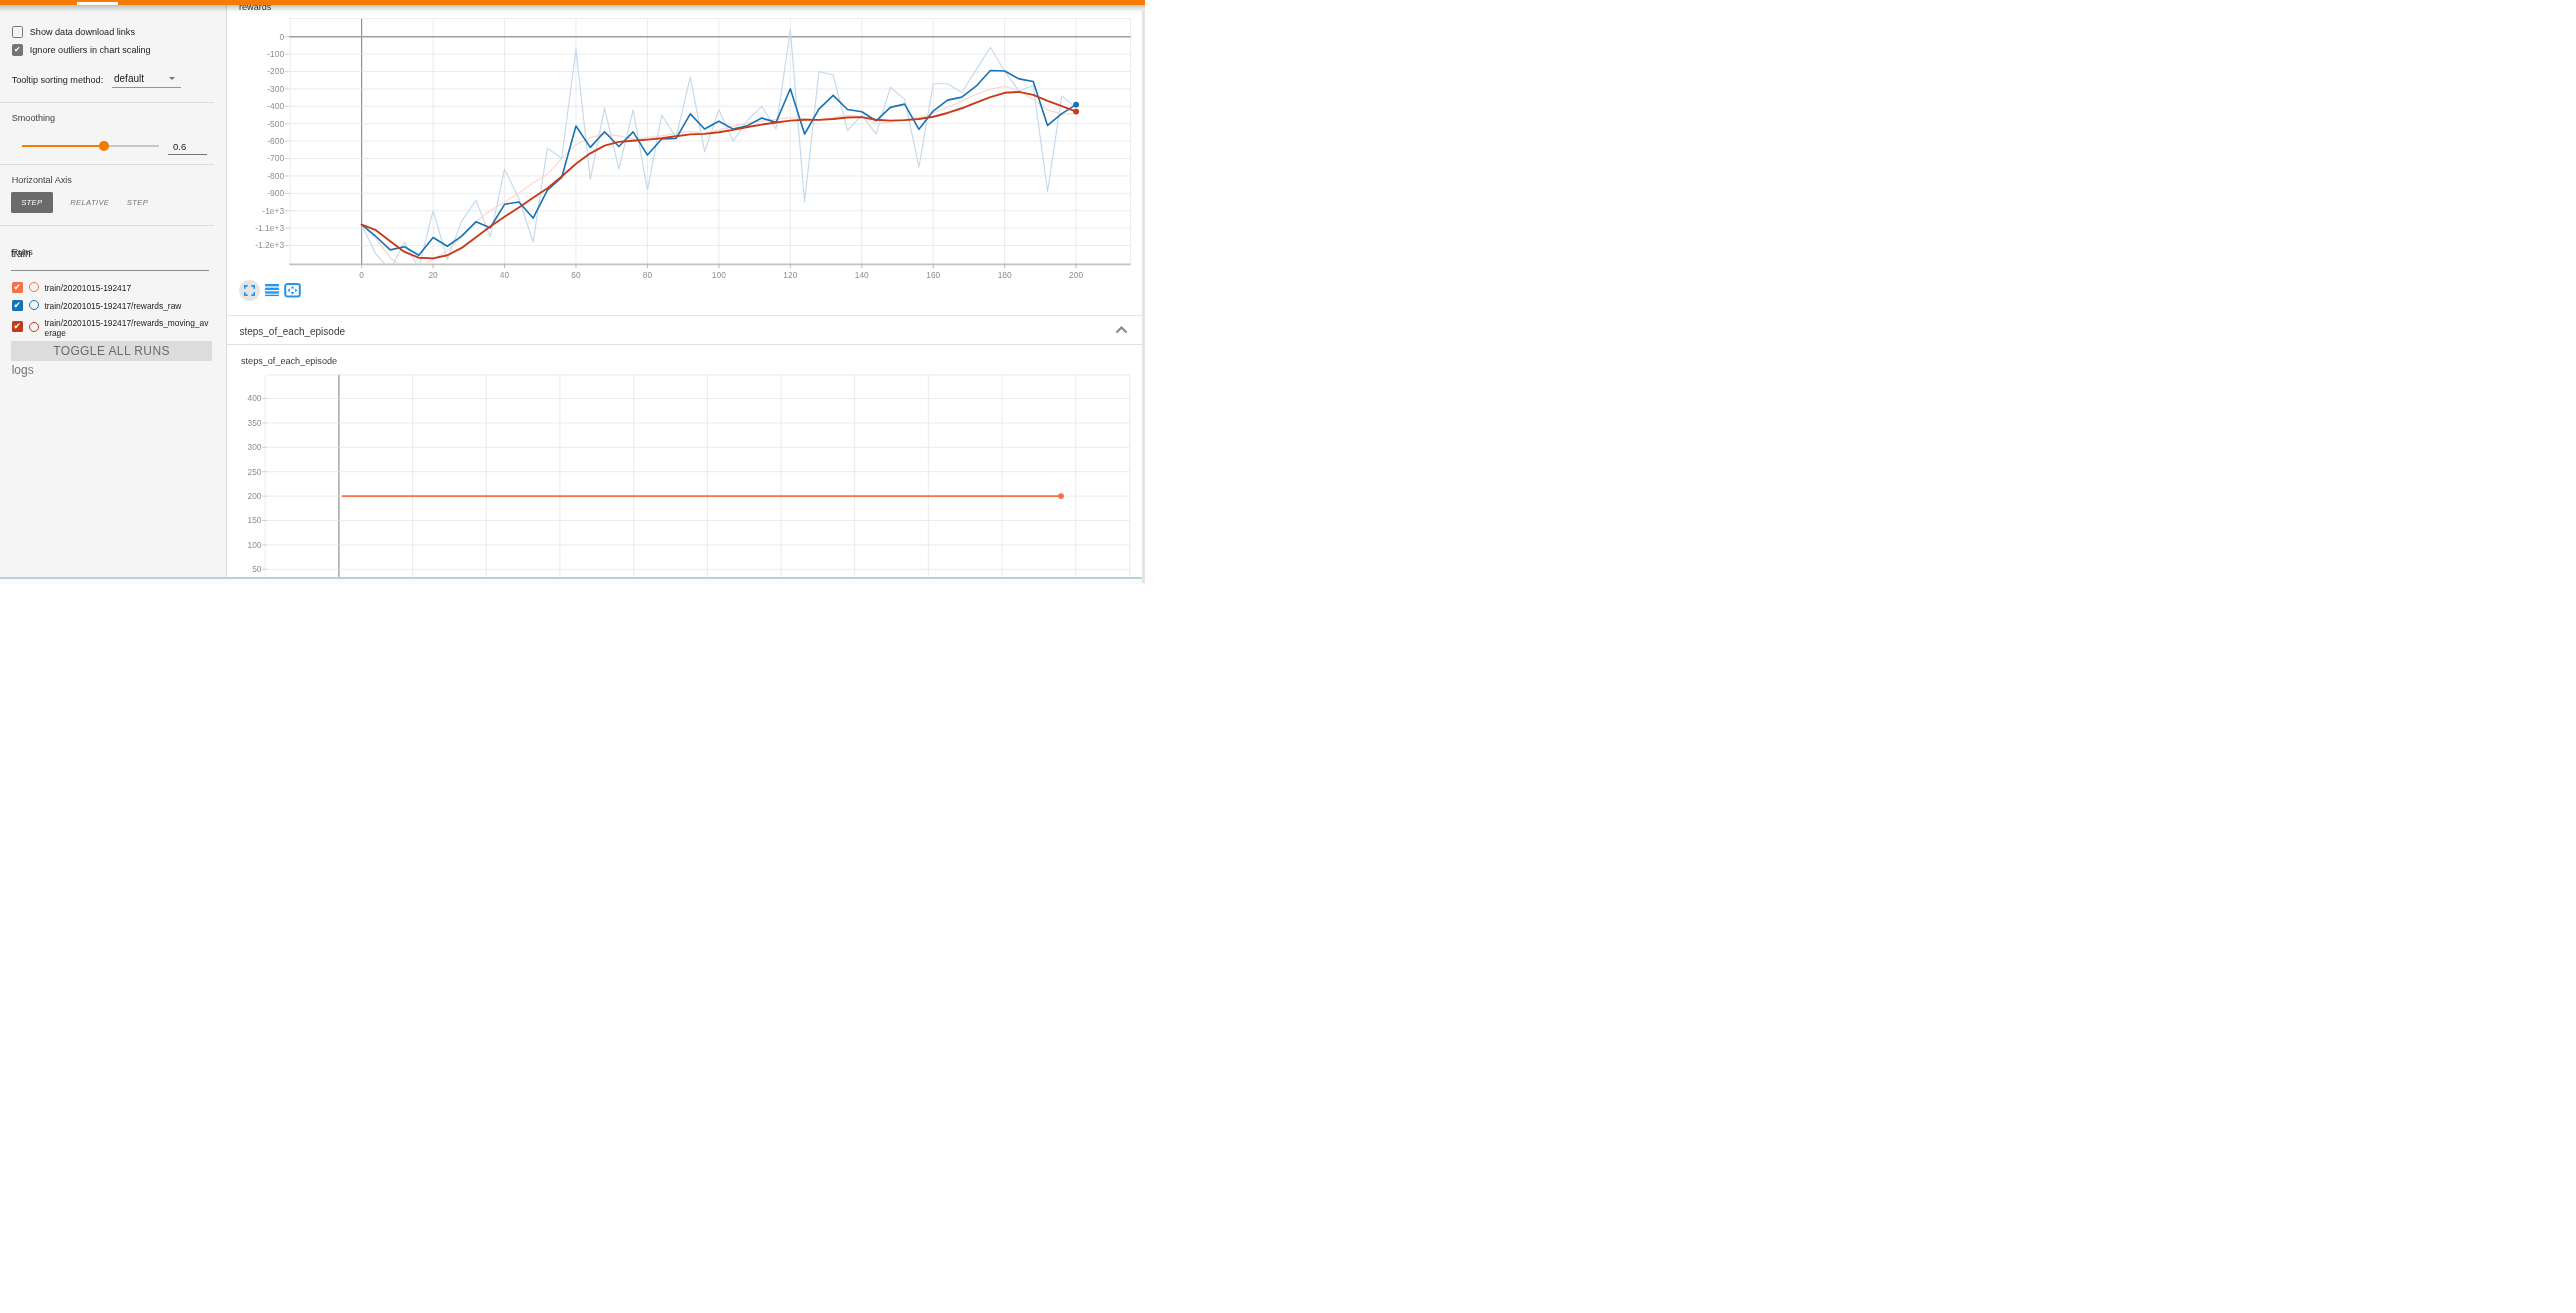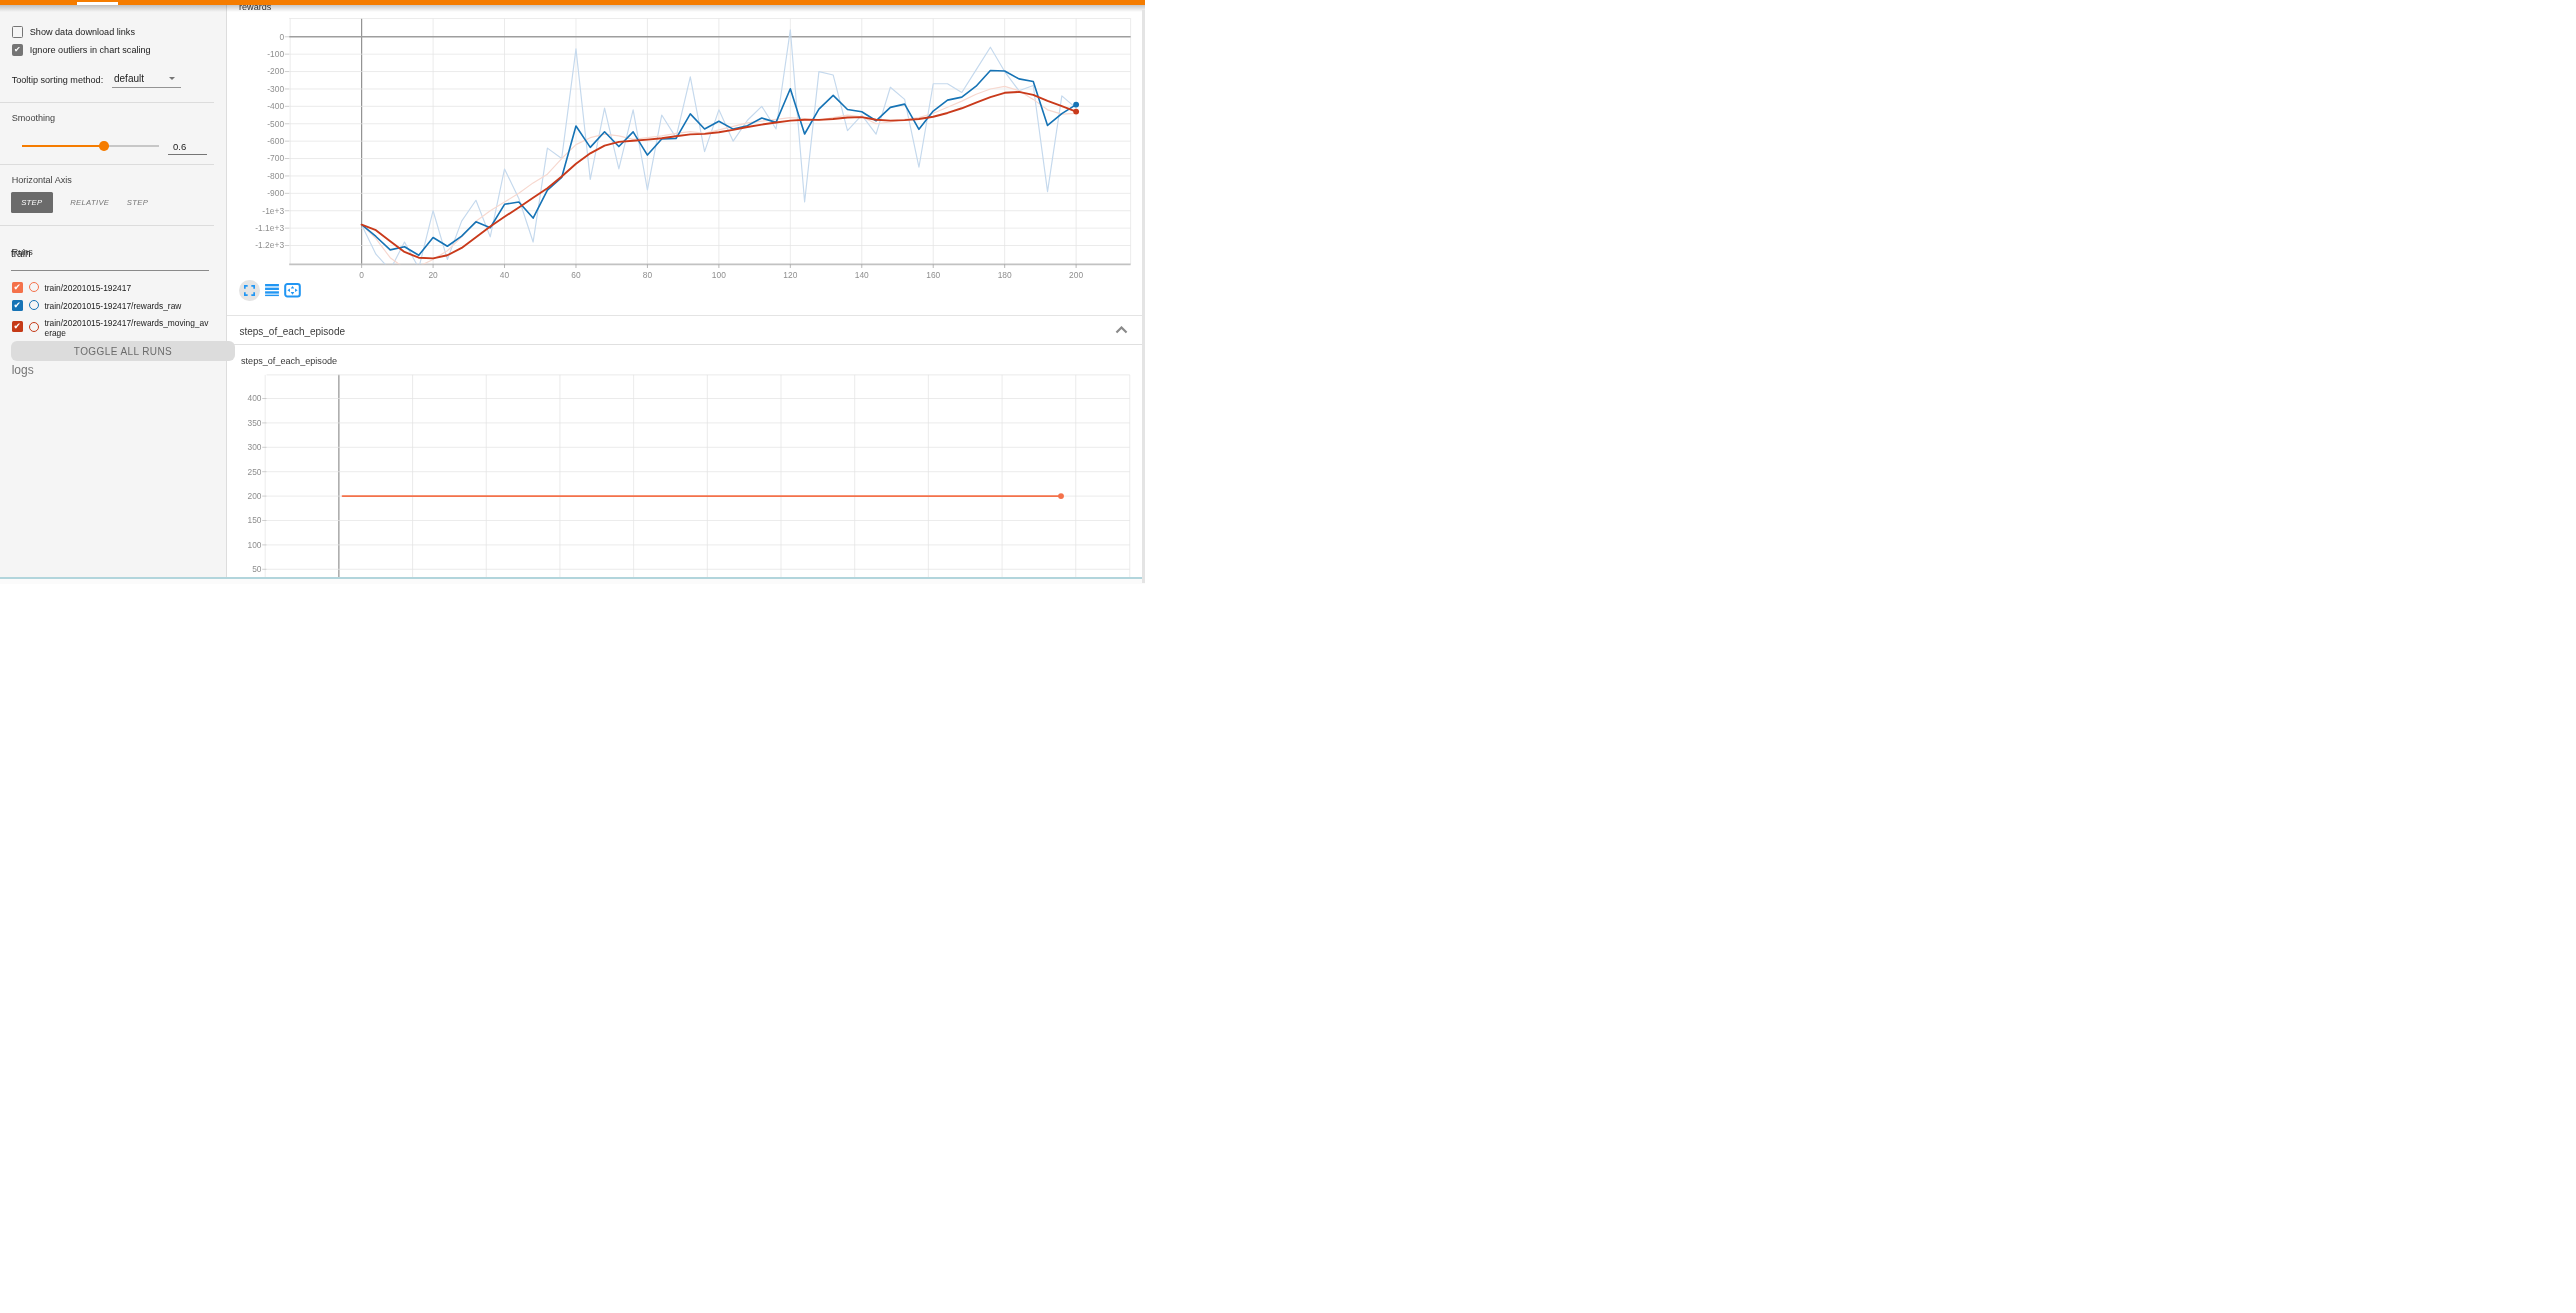--- a/index.html
+++ b/index.html
@@ -23,22 +23,22 @@
   .dd-underline{position:absolute;height:0.7px;background:#949494;}
   .caret{width:0;height:0;border-left:3.7px solid transparent;border-right:3.7px solid transparent;
       border-top:3.7px solid #757575;}
   .axis-btn{font-size:7.7px;letter-spacing:0.3px;color:#757575;}
   .axis-btn.sel{background:#6b6b6b;color:#ffffff;border-radius:1.5px;padding:5.9px 10.2px;}
   .run-row{position:absolute;left:11.7px;display:flex;align-items:flex-start;gap:5.9px;}
   .run-cb{width:11px;height:11px;border-radius:1.5px;display:flex;align-items:center;justify-content:center;
       color:#fff;font-size:8.8px;line-height:9.5px;flex:0 0 auto;}
   .run-circle{width:8px;height:8px;border-radius:50%;border:1.5px solid;background:transparent;flex:0 0 auto;margin-top:0px;}
   .run-label{font-size:8.4px;color:#212121;width:164px;word-break:break-all;line-height:10.2px;margin-top:0.7px;}
-  .toggle-btn{position:absolute;left:11px;top:336px;width:224px;height:20px;background:#dcdcdc;border-radius:6px;
-      display:flex;align-items:center;justify-content:center;font-size:10px;letter-spacing:0.4px;color:#6b6b6b;}
+  .toggle-btn{position:absolute;left:11px;top:336px;width:201px;height:20px;background:#dcdcdc;border-radius:1px;
+      display:flex;align-items:center;justify-content:center;font-size:12px;letter-spacing:0.4px;color:#6b6b6b;}
   
   .main{position:absolute;left:227px;top:5.1px;width:919px;height:579px;background:#ffffff;}
   .card-title{position:absolute;font-size:9.1px;color:#383838;}
   .section-band{position:absolute;left:227px;top:315px;width:919px;height:28px;background:#ffffff;
       border-top:0.7px solid #e4e4e4;border-bottom:0.7px solid #e0e0e0;z-index:5;}
   .section-title{position:absolute;left:12.4px;top:9.5px;font-size:10px;color:#3a3a3a;}
   .chart-svg{position:absolute;overflow:visible;}
   .icon-row{position:absolute;left:239px;top:280px;height:21px;display:flex;align-items:center;gap:5.1px;}
   .teal-strip{position:absolute;left:0;top:577px;width:1145px;height:1.8px;background:#b2d5dc;z-index:40;}
   .below-strip{position:absolute;left:0;top:579px;width:1145px;height:5.1px;background:#fbfbfb;z-index:39;}

